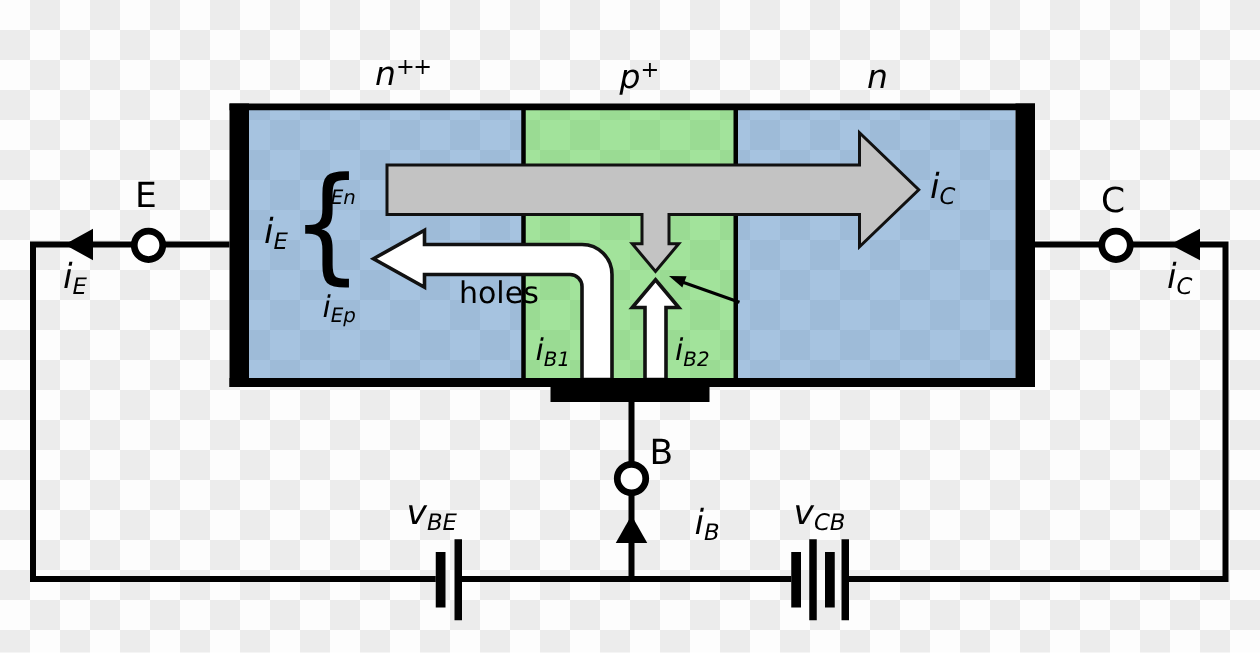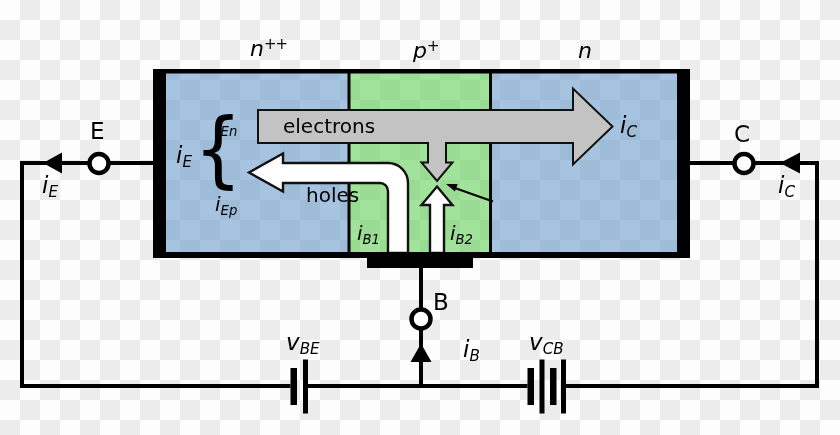--- a/index.html
+++ b/index.html
@@ -64,37 +64,36 @@
 
     <circle cx="99" cy="163.5" r="9.5" fill="#fff" stroke="#000" stroke-width="4.5"></circle>
     <circle cx="744" cy="163.5" r="9.5" fill="#fff" stroke="#000" stroke-width="4.5"></circle>
     <circle cx="421" cy="319" r="9.5" fill="#fff" stroke="#000" stroke-width="4.5"></circle>
   </svg>
 
   <div class="lbl f22" style="left:250px;top:36px;"><span class="v">n</span><span class="sup">++</span></div>
   <div class="lbl f22" style="left:413px;top:38px;"><span class="v">p</span><span class="sup">+</span></div>
   <div class="lbl f22" style="left:578px;top:38px;"><span class="v">n</span><span class="sup"></span></div>
 
-  <div class="lbl f20" style="left:283px;top:115px;">electrons</div>
   <div class="lbl f20" style="left:285px;top:184px;margin-left:21px;">holes</div>
 
   <div class="lbl f21" style="left:176px;top:143px;"><span class="v">i</span><span class="sub">E</span></div>
   <div class="brace" style="left:194px;top:111px;">{</div>
   <div class="lbl f20" style="left:215px;top:114px;"><span class="v">i</span><span class="sub">En</span></div>
   <div class="lbl f20" style="left:215px;top:161px;margin-top:32px;"><span class="v">i</span><span class="sub">Ep</span></div>
 
   <div class="lbl f20" style="left:357px;top:222px;"><span class="v">i</span><span class="sub">B1</span></div>
   <div class="lbl f20" style="left:450px;top:222px;"><span class="v">i</span><span class="sub">B2</span></div>
 
   <div class="lbl f21" style="left:620px;top:113px;"><span class="v">i</span><span class="sub">C</span></div>
 
   <div class="lbl f23" style="left:90px;top:119px;">E</div>
   <div class="lbl f23" style="left:734px;top:122px;">C</div>
   <div class="lbl f23" style="left:433px;top:290px;">B</div>
 
   <div class="lbl f21" style="left:42px;top:173px;"><span class="v">i</span><span class="sub">E</span></div>
   <div class="lbl f21" style="left:778px;top:173px;"><span class="v">i</span><span class="sub">C</span></div>
   <div class="lbl f21" style="left:463px;top:337px;"><span class="v">i</span><span class="sub">B</span></div>
 
-  <div class="lbl f21" style="left:286px;top:330px;"><span class="v">v</span><span class="sub">BE</span></div>
+  <div class="lbl f21" style="left:271px;top:330px;"><span class="v">v</span><span class="sub">BE</span></div>
   <div class="lbl f21" style="left:529px;top:330px;"><span class="v">v</span><span class="sub">CB</span></div>
 
 </div>
 
 </body></html>

